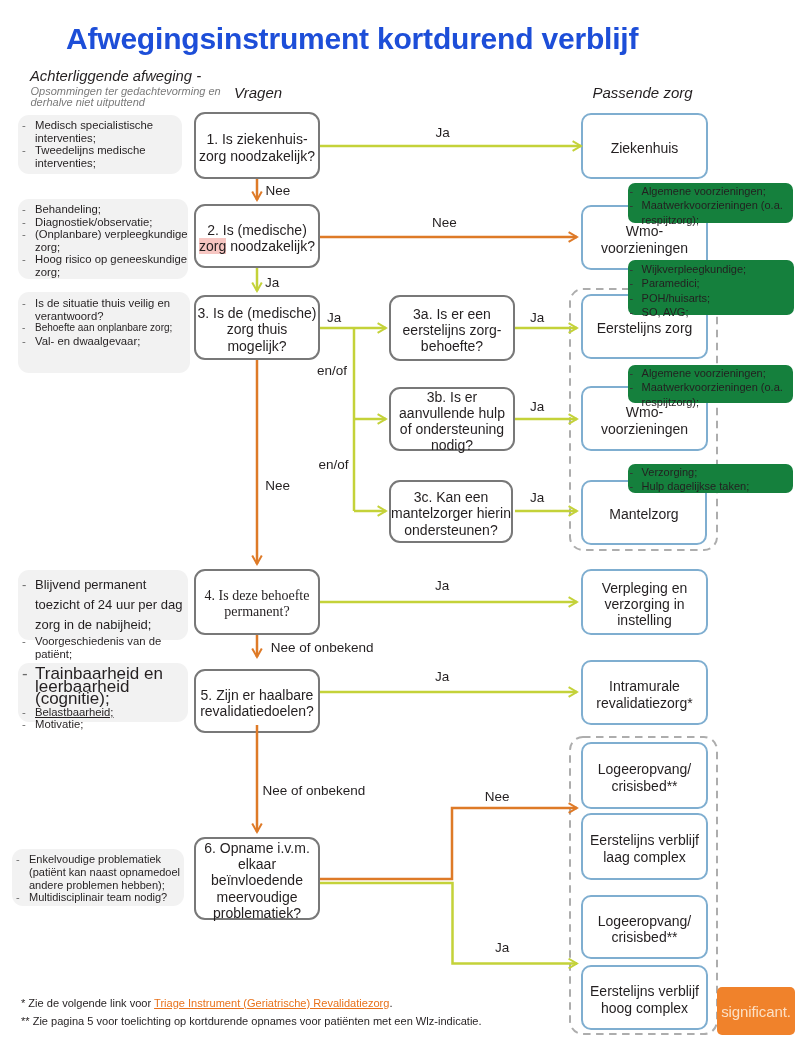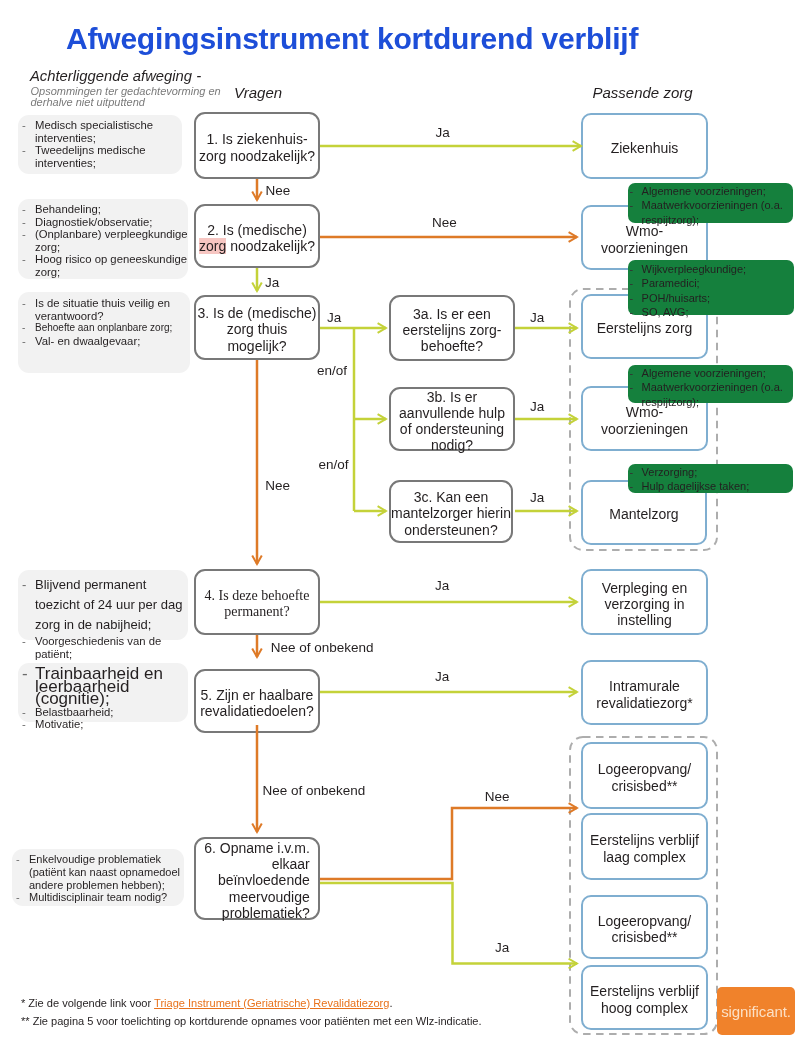--- a/index.html
+++ b/index.html
@@ -115,21 +115,21 @@
       </div>
       <div class="abs greybox" style="left: 18px; top: 570px; width: 170px; height: 70px; padding: 5px 0px 0px;">
         <ul style="width: 174px;">
           <li style="font-size: 13px; line-height: 20px;">Blijvend permanent toezicht of 24 uur per dag zorg in de nabijheid;</li>
           <li style="font-size: 11.3px; line-height: 12.5px;">Voorgeschiedenis van de patiënt;</li>
         </ul>
       </div>
       <div class="abs greybox" style="left: 18px; top: 663px; width: 170px; height: 59px; padding: 5px 0px 0px;">
         <ul style="width: 174px;">
           <li style="font-size: 17px; line-height: 12.5px;">Trainbaarheid en leerbaarheid (cognitie);</li>
-          <li style="font-size: 11.3px; line-height: 12.5px;">Belastbaarheid;</li>
+          <li style="font-size: 11.3px; line-height: 12.5px; text-decoration: underline;">Belastbaarheid;</li>
           <li style="font-size: 11.3px; line-height: 12.5px;">Motivatie;</li>
         </ul>
       </div>
       <div class="abs greybox" style="left: 12px; top: 849px; width: 172px; height: 57px; padding: 4px 0px 0px;">
         <ul style="width: 171px;">
           <li style="font-size: 11px; line-height: 12.8px;">Enkelvoudige problematiek (patiënt kan naast opnamedoel andere problemen hebben);</li>
           <li style="font-size: 11px; line-height: 12.8px;">Multidisciplinair team nodig?</li>
         </ul>
       </div>
     </div>
@@ -180,21 +180,21 @@
           <div>4. Is deze behoefte</div>
           <div>permanent?</div>
         </div>
       </div>
       <div class="abs qbox" style="left: 194px; top: 661px; width: 126px; height: 64px; margin-top: 8px;">
         <div>
           <div>5. Zijn er haalbare</div>
           <div>revalidatiedoelen?</div>
         </div>
       </div>
-      <div class="abs qbox" style="left: 194px; top: 837px; width: 126px; height: 83px; text-align: right;">
+      <div class="abs qbox" style="left: 194px; top: 837px; width: 126px; height: 83px;">
         <div>
           <div>6. Opname i.v.m.</div>
           <div>elkaar</div>
           <div>beïnvloedende</div>
           <div>meervoudige</div>
           <div>problematiek?</div>
         </div>
       </div>
     </div>
   <div id="c-boxes">

